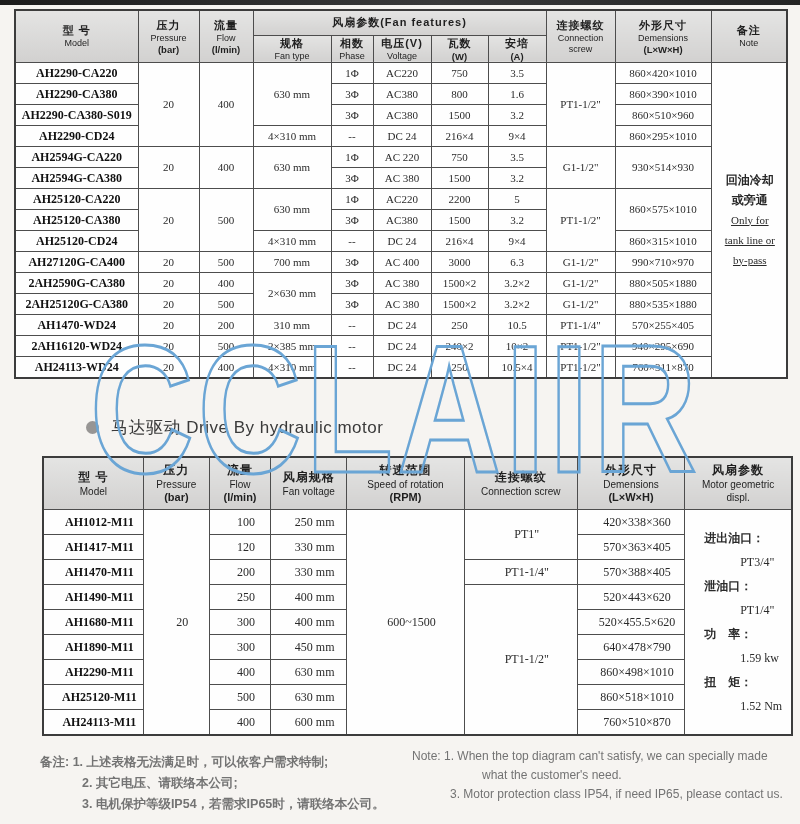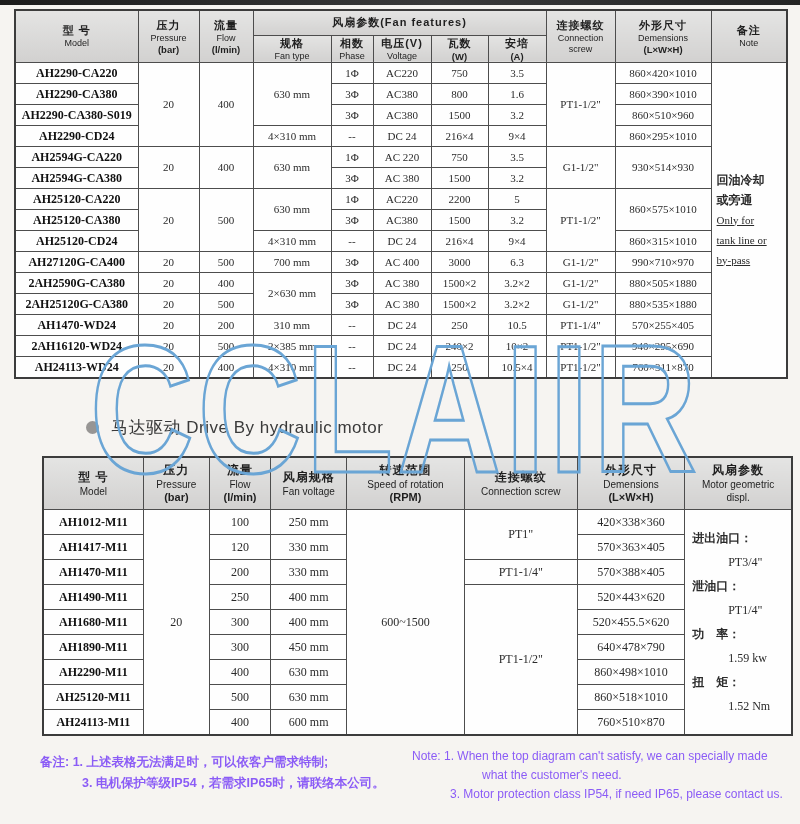--- a/index.html
+++ b/index.html
@@ -24,57 +24,57 @@
   th.b2 .ln2{font-weight:bold;font-size:9.5px;}
   td{font-family:"Liberation Serif",serif;font-size:11px;color:#2a2a2a;}
 
   #t1{left:14px;top:9px;width:772px;}
   #t1 thead tr:nth-child(1){height:25px;}
   #t1 thead tr:nth-child(2){height:27px;}
   #t1 tbody tr{height:20px;}
   #t1 td .ln{line-height:20px;}
   td.model .ln{font-weight:bold;font-size:12px;color:#111;}
 
-  td.notecell{text-align:left;vertical-align:middle;padding:2px 3px 2px 5px;}
+  td.notecell{text-align:center;vertical-align:middle;padding:2px 3px 2px 5px;}
   td.notecell .ln{line-height:17px;}
   td.notecell .ln0,td.notecell .ln1{font-family:"Liberation Sans",sans-serif;
       font-weight:bold;font-size:12px;}
   td.notecell .ln2,td.notecell .ln3,td.notecell .ln4{font-family:"Liberation Serif",serif;
       font-size:11px;text-decoration:underline;}
 
   #t2{left:42px;top:456px;width:751px;}
   #t2 thead tr{height:52px;}
   #t2 th{padding:2px 1px;}
   #t2 th .ln0{font-size:12px;line-height:16px;}
   #t2 th .ln1,#t2 th .ln2{font-size:10px;line-height:13px;}
   #t2 th.b2 .ln2{font-size:11px;}
   #t2 tbody tr{height:24px;}
   #t2 td{font-size:12px;}
-  #t2 td .ln{line-height:24px;}
+  #t2 td .ln{line-height:24px;margin-left:12px;}
 
   td.motorcell{text-align:left;padding-left:7px;}
   td.motorcell .ln{line-height:17px;white-space:pre-wrap;}
   td.motorcell .ln:nth-child(odd){font-family:"Liberation Sans",sans-serif;
       font-weight:bold;font-size:12px;}
   td.motorcell .ln:nth-child(even){font-family:"Liberation Serif",serif;font-size:12px;}
 
   
   #sec2{position:absolute;left:86px;top:416px;display:flex;align-items:center;gap:12px;}
   #sec2 .bullet{width:13px;height:13px;border-radius:50%;background:#979594;display:inline-block;}
   #sec2 .t{font-size:17px;color:#3a3a3a;letter-spacing:0.5px;}
 
   
   #watermark{position:absolute;left:90px;top:318px;z-index:6;pointer-events:none;
       font-family:"Liberation Sans",sans-serif;font-weight:bold;font-size:182px;
       line-height:1;letter-spacing:5px;color:transparent;
       -webkit-text-stroke:3px #6aa5d5;
       transform:scaleX(0.79);transform-origin:left top;white-space:nowrap;}
 
   
-  .noteblock{position:absolute;color:#8b5cf6;}
+  .noteblock{position:absolute;color:#737373;}
   #notes-cn{left:40px;top:752px;font-size:12.5px;font-weight:600;line-height:21px;width:360px;}
   #notes-en{left:412px;top:747px;font-size:12px;line-height:19px;width:380px;}
   .noteline.ind1{padding-left:42px;}
   #notes-en .noteline.ind1{padding-left:38px;}
   .noteline.ind2{padding-left:70px;}
 </style>
 </head>
 <body>
 
 <div id="page">
@@ -776,20 +776,21 @@
           </td>
           <td>
             <span class="ln ln0">760×510×870</span>
           </td>
         </tr>
       </tbody>
     </table>
 
   <div id="notes-cn" class="noteblock">
       <div class="noteline ind0">备注: 1. 上述表格无法满足时，可以依客户需求特制;</div>
+      <div class="noteline ind1">2. 其它电压、请联络本公司;</div>
       <div class="noteline ind1">3. 电机保护等级IP54，若需求IP65时，请联络本公司。</div>
     </div>
   <div id="notes-en" class="noteblock">
       <div class="noteline ind0">Note: 1. When the top diagram can't satisfy, we can specially made</div>
       <div class="noteline ind2">what the customer's need.</div>
       <div class="noteline ind1">3. Motor protection class IP54, if need IP65, please contact us.</div>
     </div>
 </div>
 
 </body></html>

